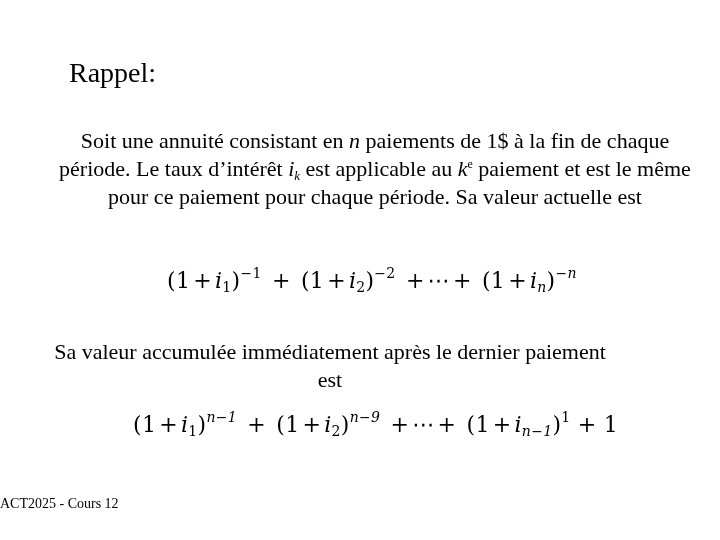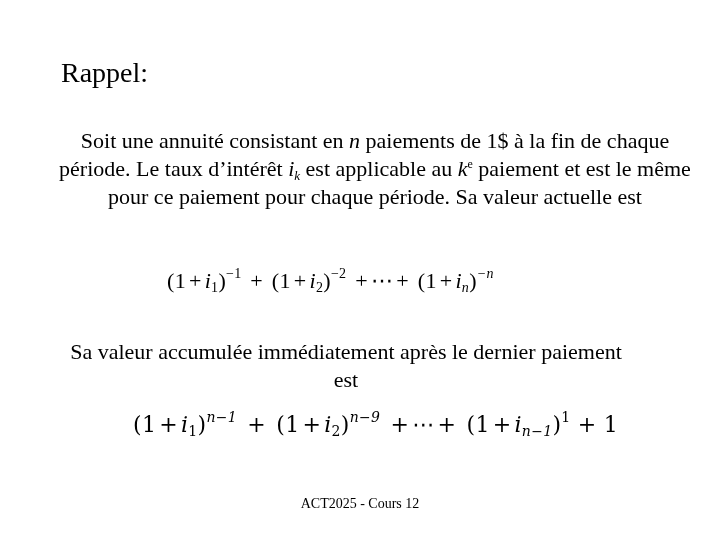--- a/index.html
+++ b/index.html
@@ -1,34 +1,34 @@
 <!DOCTYPE html>
 <html><head>
   <meta charset="utf-8">
   <style>
     html, body { margin: 0; padding: 0; }
     body {
       width: 720px; height: 540px; background: #ffffff; position: relative; overflow: hidden;
       font-family: "Liberation Serif", "DejaVu Serif", serif; color: #000;
     }
-    .title { position: absolute; left: 61px; top: 55px; font-size: 28px; line-height: 36px; }
+    .title { position: absolute; left: 69px; top: 55px; font-size: 28px; line-height: 36px; }
     .para { position: absolute; font-size: 22px; line-height: 28px; text-align: center; }
     .p1 { left: 55px; top: 127px; width: 640px; }
-    .p2 { left: 66px; top: 338px; width: 560px; }
+    .p2 { left: 50px; top: 338px; width: 560px; }
     .math {
       position: absolute; font-family: "DejaVu Serif", "Liberation Serif", serif;
       font-size: 22px; white-space: nowrap; letter-spacing: 0.3px;
     }
-    .m1 { left: 167px; top: 268px; font-family: Liberation Serif, serif; }
+    .m1 { left: 167px; top: 268px; }
     .m2 { left: 133px; top: 412px; }
     .math i { font-style: italic; }
     .math sup { font-size: 14px; vertical-align: 10px; line-height: 0; }
     .math sub { font-size: 14px; vertical-align: -4px; line-height: 0; }
     .math .op { margin: 0 3px; }
-    .footer { position: absolute; left: 0; width: 720px; top: 496px; text-align: center; font-size: 14px; }
+    .footer { position: absolute; left: 0; width: 720px; top: 496px; text-align: left; font-size: 14px; }
     .it { font-style: italic; }
     .sup-small { font-size: 12px; vertical-align: 8px; line-height: 0; }
     .sub-small { font-size: 13px; vertical-align: -4px; line-height: 0; font-style: italic; }
   </style>
 </head>
 <body>
 
 <div class="title">Rappel:</div>
 
 <div class="para p1"><span>Soit une annuité consistant en </span><span class="it">n</span><span> paiements de 1$ à la fin de chaque période. Le taux d’intérêt </span><span class="it">i</span><span class="sub-small">k</span><span> est applicable au </span><span class="it">k</span><span class="sup-small">e</span><span> paiement et est le même pour ce paiement pour chaque période. Sa valeur actuelle est</span></div>

